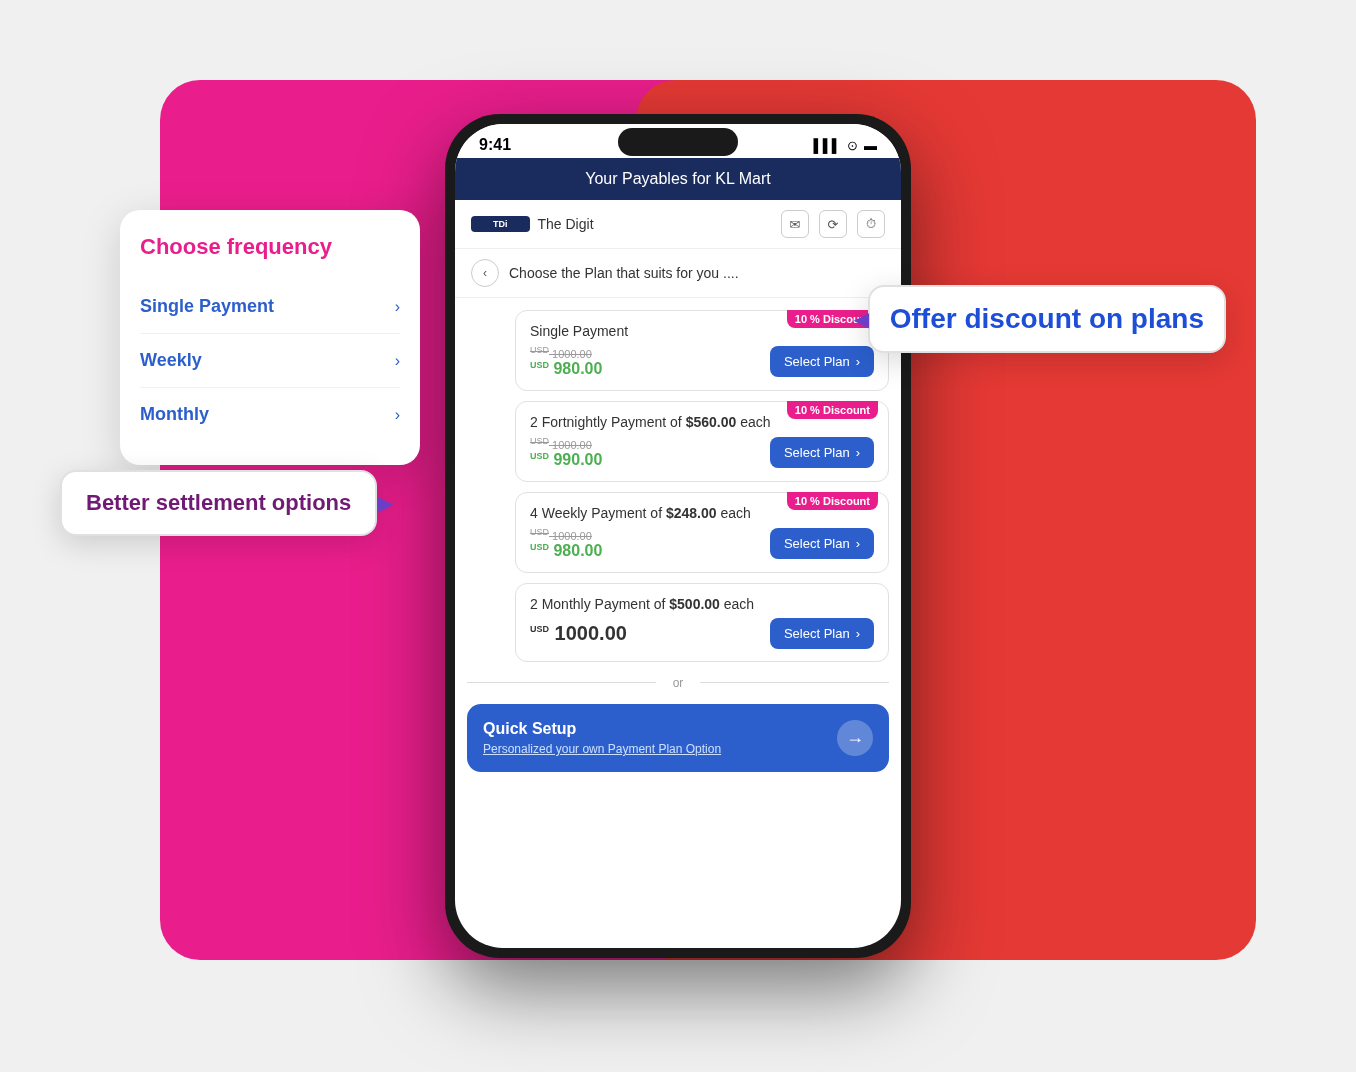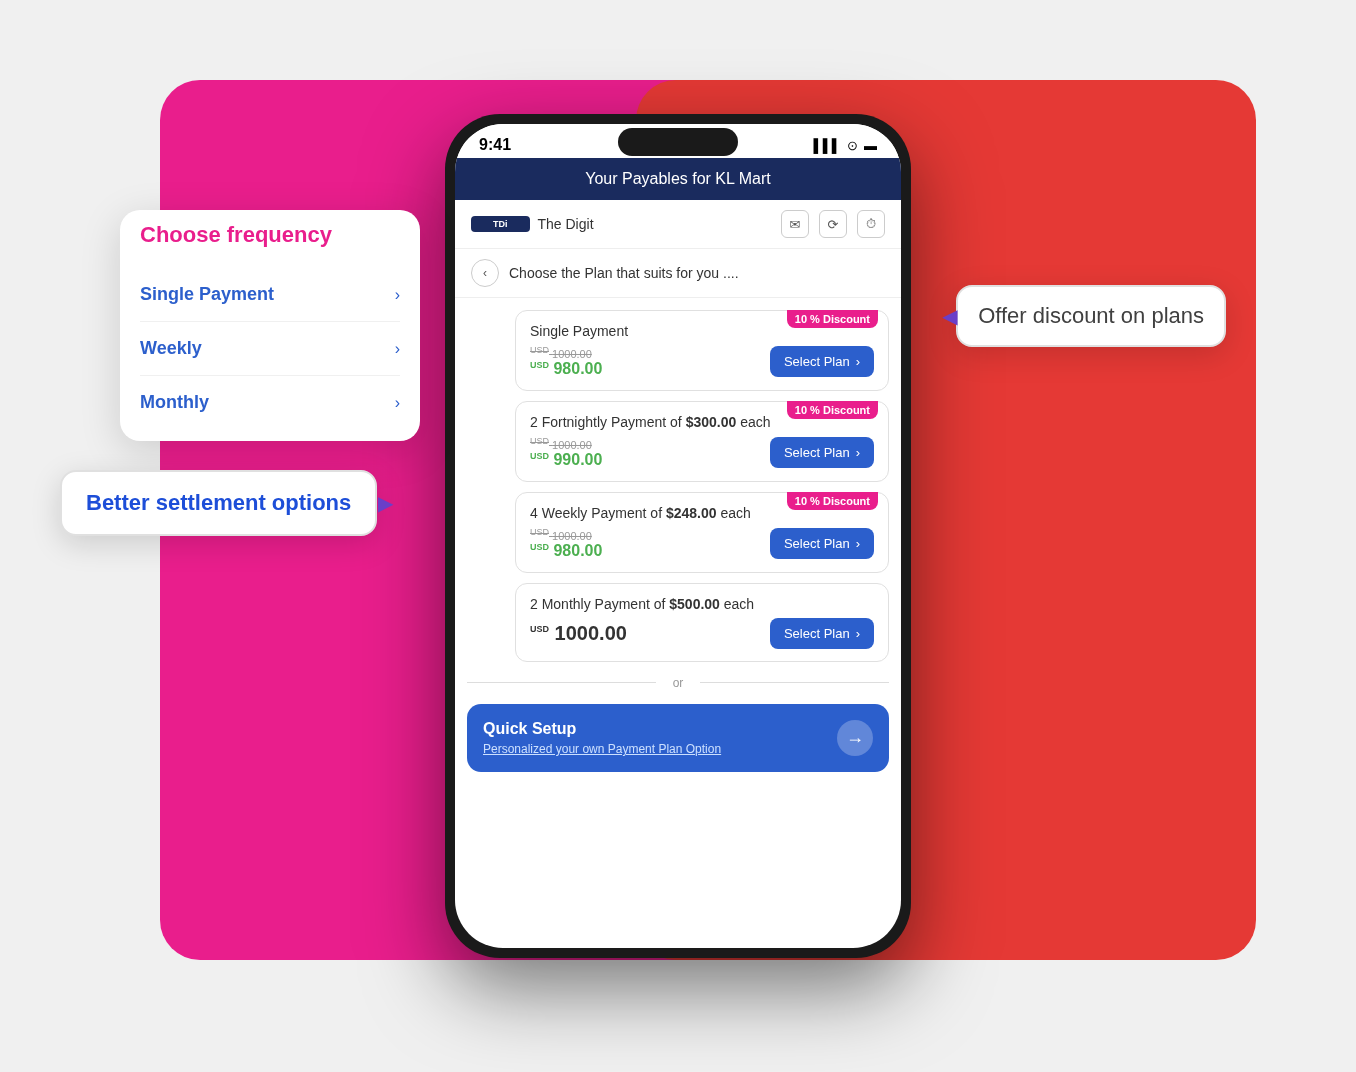--- a/index.html
+++ b/index.html
@@ -318,21 +318,21 @@
     }
 
     
     .freq-card {
       position: absolute;
       left: 120px;
       top: 210px;
       width: 300px;
       background: #fff;
       border-radius: 20px;
-      padding: 12px 20px;
+      padding: 24px 20px;
       box-shadow: 0 10px 40px rgba(0,0,0,0.15);
       z-index: 20;
     }
     .freq-title {
       font-size: 22px;
       font-weight: 700;
       color: #e91e8c;
       margin-bottom: 20px;
     }
     .freq-item {
@@ -365,21 +365,21 @@
       background: #fff;
       border-radius: 16px;
       padding: 18px 24px;
       box-shadow: 0 8px 30px rgba(0,0,0,0.15);
       z-index: 25;
       border: 2px solid #e0e0e0;
     }
     .settlement-text {
       font-size: 22px;
       font-weight: 600;
-      color: #1d4ed8;
+      color: #701a75;
     }
     .settlement-arrow {
       position: absolute;
       right: -18px;
       top: 50%;
       transform: translateY(-50%);
       font-size: 20px;
       color: #6a3fc8;
     }
 
@@ -389,23 +389,23 @@
       right: 130px;
       top: 285px;
       background: #fff;
       border-radius: 16px;
       padding: 16px 20px;
       box-shadow: 0 8px 30px rgba(0,0,0,0.15);
       z-index: 25;
       border: 2px solid #e0e0e0;
     }
     .offer-text {
-      font-size: 22px;
-      font-weight: 400;
-      color: #404040;
+      font-size: 28px;
+      font-weight: 700;
+      color: #1d4ed8;
     }
     .offer-arrow {
       position: absolute;
       left: -16px;
       top: 50%;
       transform: translateY(-50%);
       font-size: 20px;
       color: #6a3fc8;
     }
   </style>
@@ -468,21 +468,21 @@
           <button class="select-btn">
             <span>Select Plan</span> 
               <span>›</span>
           </button>
         </div>
       </div>
 
       <div class="plan-card">
         <div class="discount-badge">10 % Discount</div>
         <div class="plan-title">
-          2 Fortnightly Payment of <strong>$300.00</strong> each
+          2 Fortnightly Payment of <strong>$560.00</strong> each
         </div>
         <div class="plan-card-row">
           <div>
             <div class="price-original">
               <span class="currency">USD</span> <span>1000.00</span>
             </div>
             <div class="price-discounted">
               <span class="currency">USD</span> <span>990.00</span>
             </div>
           </div>

